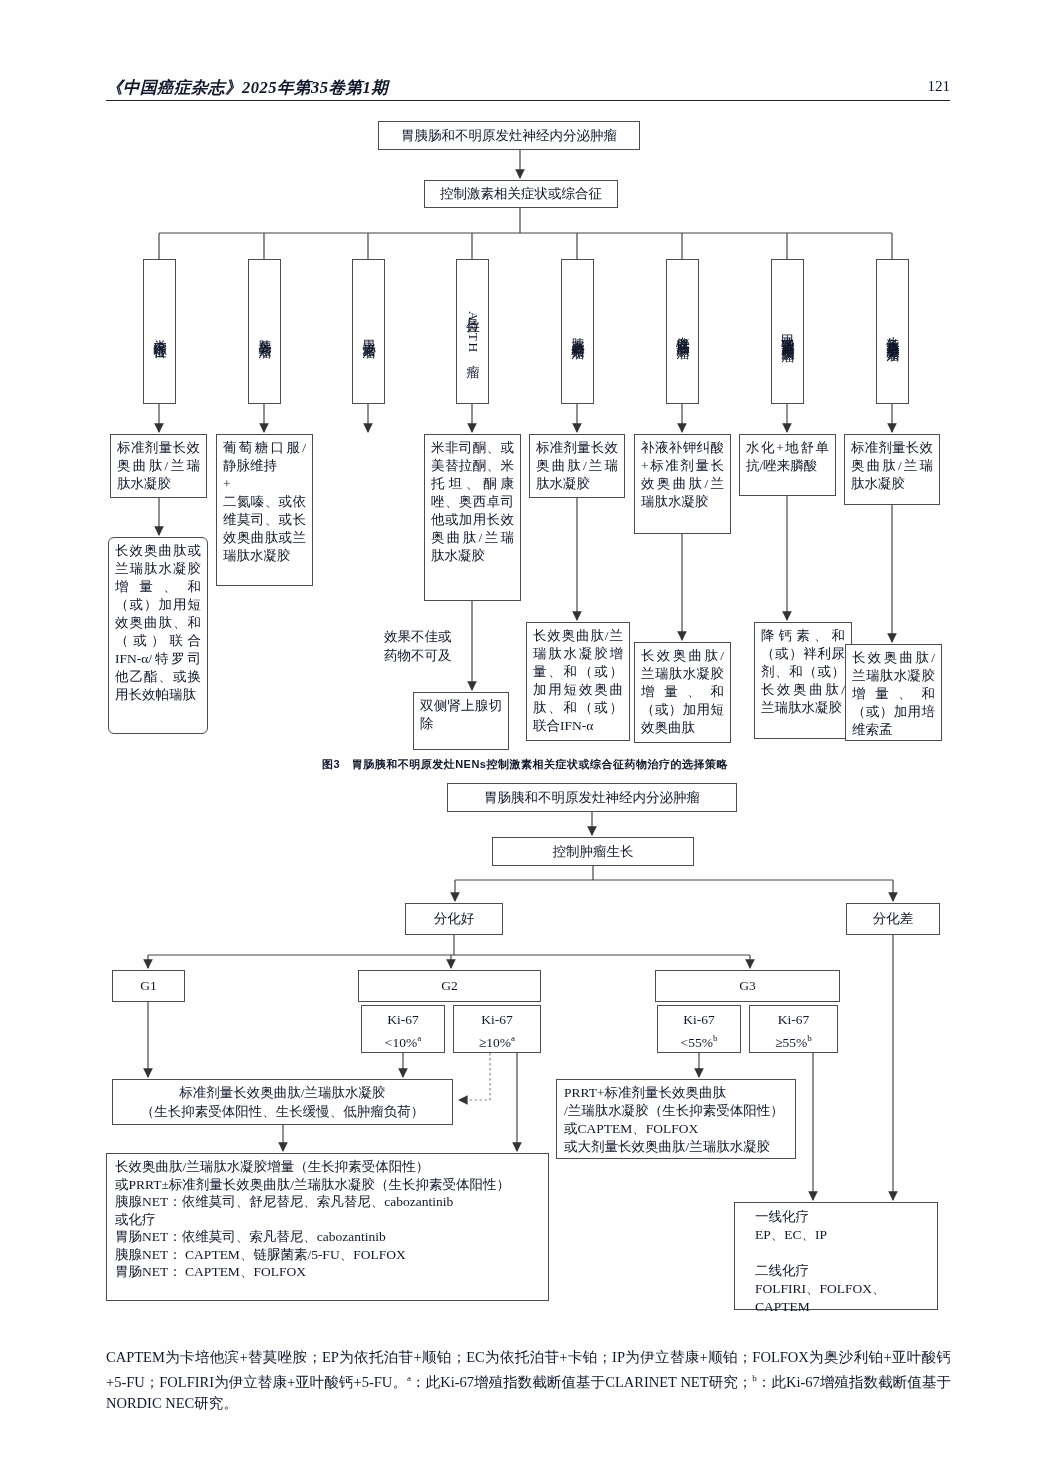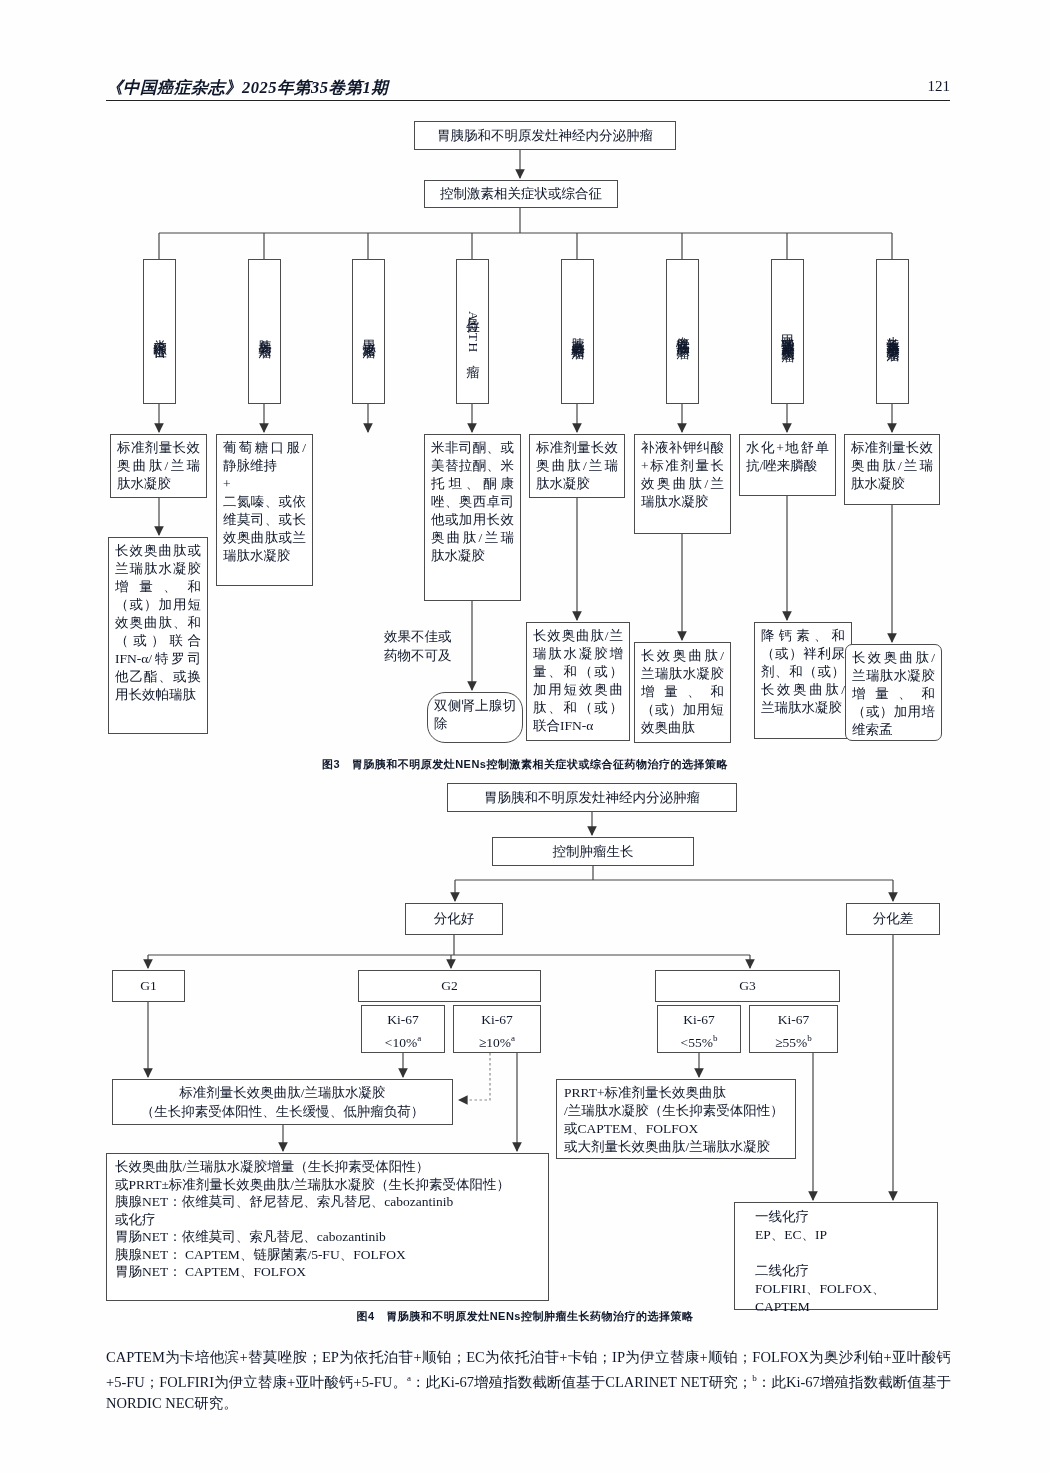--- a/index.html
+++ b/index.html
@@ -83,21 +83,21 @@
       <path d="M403,1053 V1077" marker-end="url(#ah)"></path>
       <path d="M517,1053 V1151" marker-end="url(#ah)"></path>
       <path d="M283,1125 V1151" marker-end="url(#ah)"></path>
       <path d="M699,1053 V1077" marker-end="url(#ah)"></path>
       <path d="M813,1053 V1200" marker-end="url(#ah)"></path>
       <path d="M893,935 V1200" marker-end="url(#ah)"></path>
       <path d="M490,1053 V1100 H459" stroke="#8a8a8a" stroke-dasharray="2.5,2.5" marker-end="url(#ah)"></path>
     </g>
   </svg>
 
-  <div class="box cbox" style="left:378px;top:121px;width:262px;height:29px;margin-left:36px;">胃胰肠和不明原发灶神经内分泌肿瘤</div>
+  <div class="box cbox" style="left:378px;top:121px;width:262px;height:29px;">胃胰肠和不明原发灶神经内分泌肿瘤</div>
   <div class="box cbox" style="left:424px;top:180px;width:194px;height:28px;">控制激素相关症状或综合征</div>
 
   <div class="box vbox" style="left:143px;top:259px;width:33px;height:145px;">类癌综合征</div>
   <div class="box vbox" style="left:248px;top:259px;width:33px;height:145px;">胰岛素瘤</div>
   <div class="box vbox" style="left:352px;top:259px;width:33px;height:145px;">胃泌素瘤</div>
   <div class="box vbox" style="left:456px;top:259px;width:33px;height:145px;">异位ACTH瘤</div>
   <div class="box vbox" style="left:561px;top:259px;width:33px;height:145px;">胰高血糖素瘤</div>
   <div class="box vbox" style="left:666px;top:259px;width:33px;height:145px;">血管活性肠肽瘤</div>
   <div class="box vbox" style="left:771px;top:259px;width:33px;height:145px;">甲状旁腺激素相关肽瘤</div>
   <div class="box vbox" style="left:876px;top:259px;width:33px;height:145px;">生长激素释放激素瘤</div>
@@ -105,28 +105,28 @@
   <div class="box" style="left:110px;top:434px;width:97px;height:64px;">标准剂量长效奥曲肽/兰瑞肽水凝胶</div>
   <div class="box pre" style="left:216px;top:434px;width:97px;height:152px;">葡萄糖口服/静脉维持
 +
 二氮嗪、或依维莫司、或长效奥曲肽或兰瑞肽水凝胶</div>
   <div class="box" style="left:424px;top:434px;width:97px;height:167px;">米非司酮、或美替拉酮、米托坦、酮康唑、奥西卓司他或加用长效奥曲肽/兰瑞肽水凝胶</div>
   <div class="box" style="left:529px;top:434px;width:96px;height:64px;">标准剂量长效奥曲肽/兰瑞肽水凝胶</div>
   <div class="box" style="left:634px;top:434px;width:97px;height:100px;">补液补钾纠酸+标准剂量长效奥曲肽/兰瑞肽水凝胶</div>
   <div class="box" style="left:739px;top:434px;width:97px;height:62px;">水化+地舒单抗/唑来膦酸</div>
   <div class="box" style="left:844px;top:434px;width:96px;height:71px;">标准剂量长效奥曲肽/兰瑞肽水凝胶</div>
 
-  <div class="box" style="left:108px;top:537px;width:100px;height:197px;">长效奥曲肽或兰瑞肽水凝胶增量、和（或）加用短效奥曲肽、和（或）联合IFN-α/特罗司他乙酯、或换用长效帕瑞肽</div>
+  <div class="box" style="left:108px;top:537px;width:100px;height:197px;border-radius:6px;">长效奥曲肽或兰瑞肽水凝胶增量、和（或）加用短效奥曲肽、和（或）联合IFN-α/特罗司他乙酯、或换用长效帕瑞肽</div>
   <div class="note" style="left:384px;top:627px;width:88px;">效果不佳或
 药物不可及</div>
-  <div class="box" style="left:427px;top:692px;width:96px;height:51px;border-radius:18px;">双侧肾上腺切除</div>
+  <div class="box" style="left:413px;top:692px;width:96px;height:58px;">双侧肾上腺切除</div>
   <div class="box" style="left:526px;top:622px;width:104px;height:119px;">长效奥曲肽/兰瑞肽水凝胶增量、和（或）加用短效奥曲肽、和（或）联合IFN-α</div>
   <div class="box" style="left:634px;top:642px;width:97px;height:101px;">长效奥曲肽/兰瑞肽水凝胶增量、和（或）加用短效奥曲肽</div>
   <div class="box" style="left:738px;top:622px;width:98px;height:117px;margin-left:16px;">降钙素、和（或）袢利尿剂、和（或）长效奥曲肽/兰瑞肽水凝胶</div>
-  <div class="box" style="left:845px;top:644px;width:97px;height:97px;border-radius:7px;">长效奥曲肽/兰瑞肽水凝胶增量、和（或）加用培维索孟</div>
+  <div class="box" style="left:845px;top:644px;width:97px;height:97px;">长效奥曲肽/兰瑞肽水凝胶增量、和（或）加用培维索孟</div>
 
   <div class="cap" style="top:757px;">图3　胃肠胰和不明原发灶NENs控制激素相关症状或综合征药物治疗的选择策略</div>
 
   <div class="box cbox" style="left:447px;top:783px;width:290px;height:29px;">胃肠胰和不明原发灶神经内分泌肿瘤</div>
   <div class="box cbox" style="left:492px;top:837px;width:202px;height:29px;">控制肿瘤生长</div>
 
   <div class="box cbox" style="left:405px;top:903px;width:98px;height:32px;">分化好</div>
   <div class="box cbox" style="left:846px;top:903px;width:94px;height:32px;">分化差</div>
 
   <div class="box cbox" style="left:112px;top:970px;width:73px;height:32px;">G1</div>
@@ -173,17 +173,16 @@
   </div>
 
   <div class="box lbox" style="left:734px;top:1202px;width:204px;height:108px;padding:5px 20px;">
     <div class="line">一线化疗</div>
     <div class="line">EP、EC、IP</div>
     <div class="line"></div>
     <div class="line">二线化疗</div>
     <div class="line">FOLFIRI、FOLFOX、CAPTEM</div>
   </div>
 
-  <div class="cap" style="top:1309px;">图4　胃肠胰和不明原发灶NENs控制肿瘤生长药物治疗的选择策略</div>
 
   <p class="footnote"><span>CAPTEM为卡培他滨+替莫唑胺；EP为依托泊苷+顺铂；EC为依托泊苷+卡铂；IP为伊立替康+顺铂；FOLFOX为奥沙利铂+亚叶酸钙+5-FU；FOLFIRI为伊立替康+亚叶酸钙+5-FU。</span><sup>a</sup><span>：此Ki-67增殖指数截断值基于CLARINET NET研究；</span><sup>b</sup><span>：此Ki-67增殖指数截断值基于NORDIC NEC研究。</span></p>
 
 </div>
 
 </body></html>

